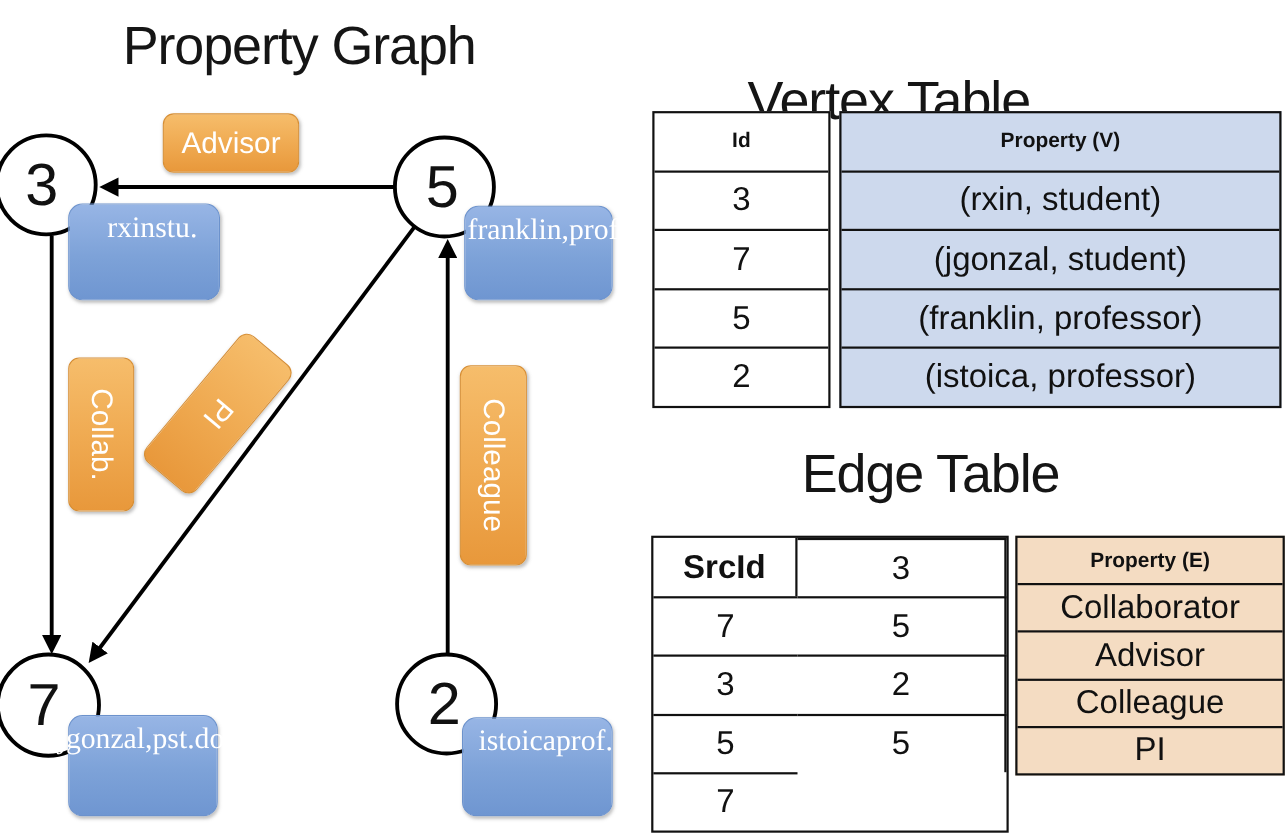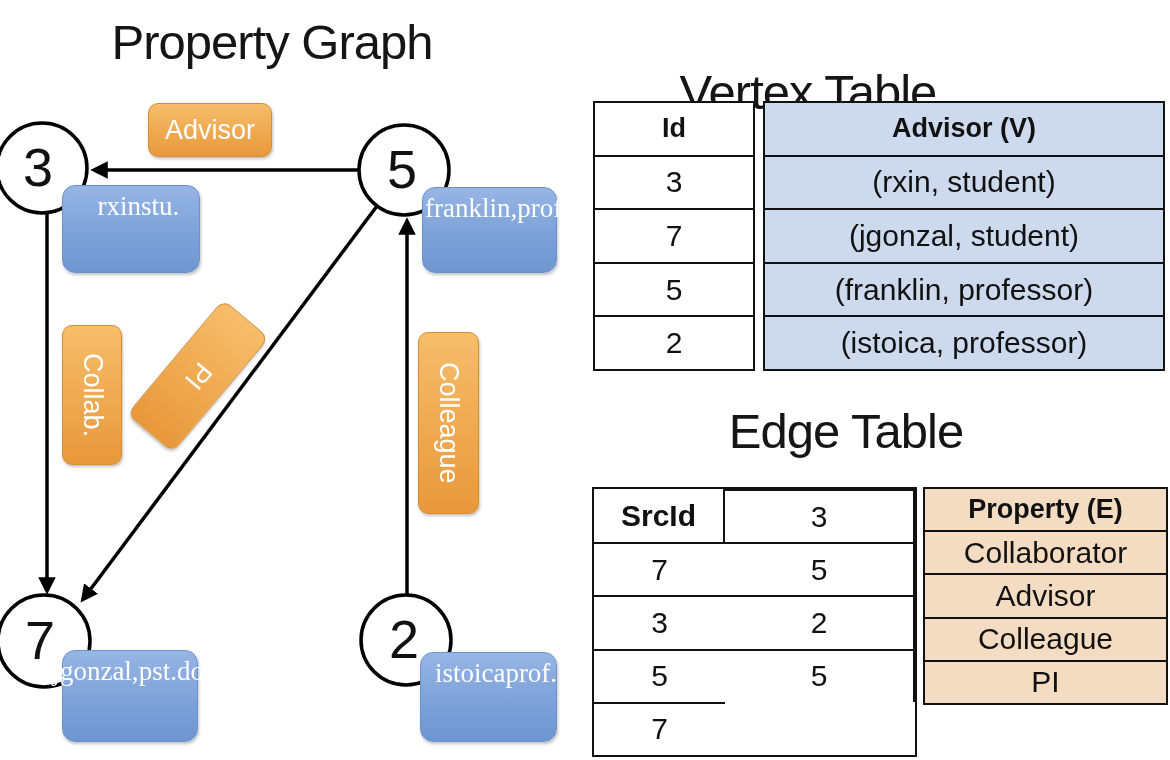--- a/index.html
+++ b/index.html
@@ -22,21 +22,21 @@
         color:#fff;font-size:27px;line-height:1.55;
         display:flex;flex-direction:row;justify-content:center;
         padding-left:15px;box-sizing:border-box;font-family:Liberation Serif, serif;}
   .vtext{writing-mode:vertical-rl;}
 
   
   .tcol{border:2.5px solid #111;box-sizing:border-box;display:flex;flex-direction:column;}
   .trow{flex:1 1 0;display:flex;align-items:center;justify-content:center;
         font-size:30px;border-top:2px solid #111;}
   .trow:first-child{border-top:none;}
-  .thead{font-weight:bold;font-size:27px;}
+  .thead{font-weight:bold;font-size:19px;}
   .egrid{border:2.5px solid #111;box-sizing:border-box;display:grid;
          grid-template-columns:131px 1fr;}
   .ecell{display:flex;align-items:center;justify-content:center;font-size:30px;
          border-top:2px solid #111;}
   .ecell.c1{border-right:2px solid #111;}
   .ecell.r0{border-top:none;}
 </style>
 </head>
 <body>
 
@@ -99,21 +99,21 @@
 
 <div class="abs tcol" style="left:593px;top:101px;width:162px;height:270px;background:#fff;">
   <div class="trow thead">Id</div>
   <div class="trow">3</div>
   <div class="trow">7</div>
   <div class="trow">5</div>
   <div class="trow">2</div>
 </div>
 
 <div class="abs tcol" style="left:763px;top:101px;width:402px;height:270px;background:#cdd9ed;">
-  <div class="trow thead">Advisor (V)</div>
+  <div class="trow thead">Property (V)</div>
   <div class="trow">(rxin, student)</div>
   <div class="trow">(jgonzal, student)</div>
   <div class="trow">(franklin, professor)</div>
   <div class="trow">(istoica, professor)</div>
 </div>
 
 <div class="abs big-title" style="left:596px;top:403px;width:500px;">Edge Table</div>
 
 <div class="abs egrid" style="left:592px;top:487px;width:325px;height:270px;background:#fff;">
   <div class="ecell c1 r0 thead">SrcId</div>

